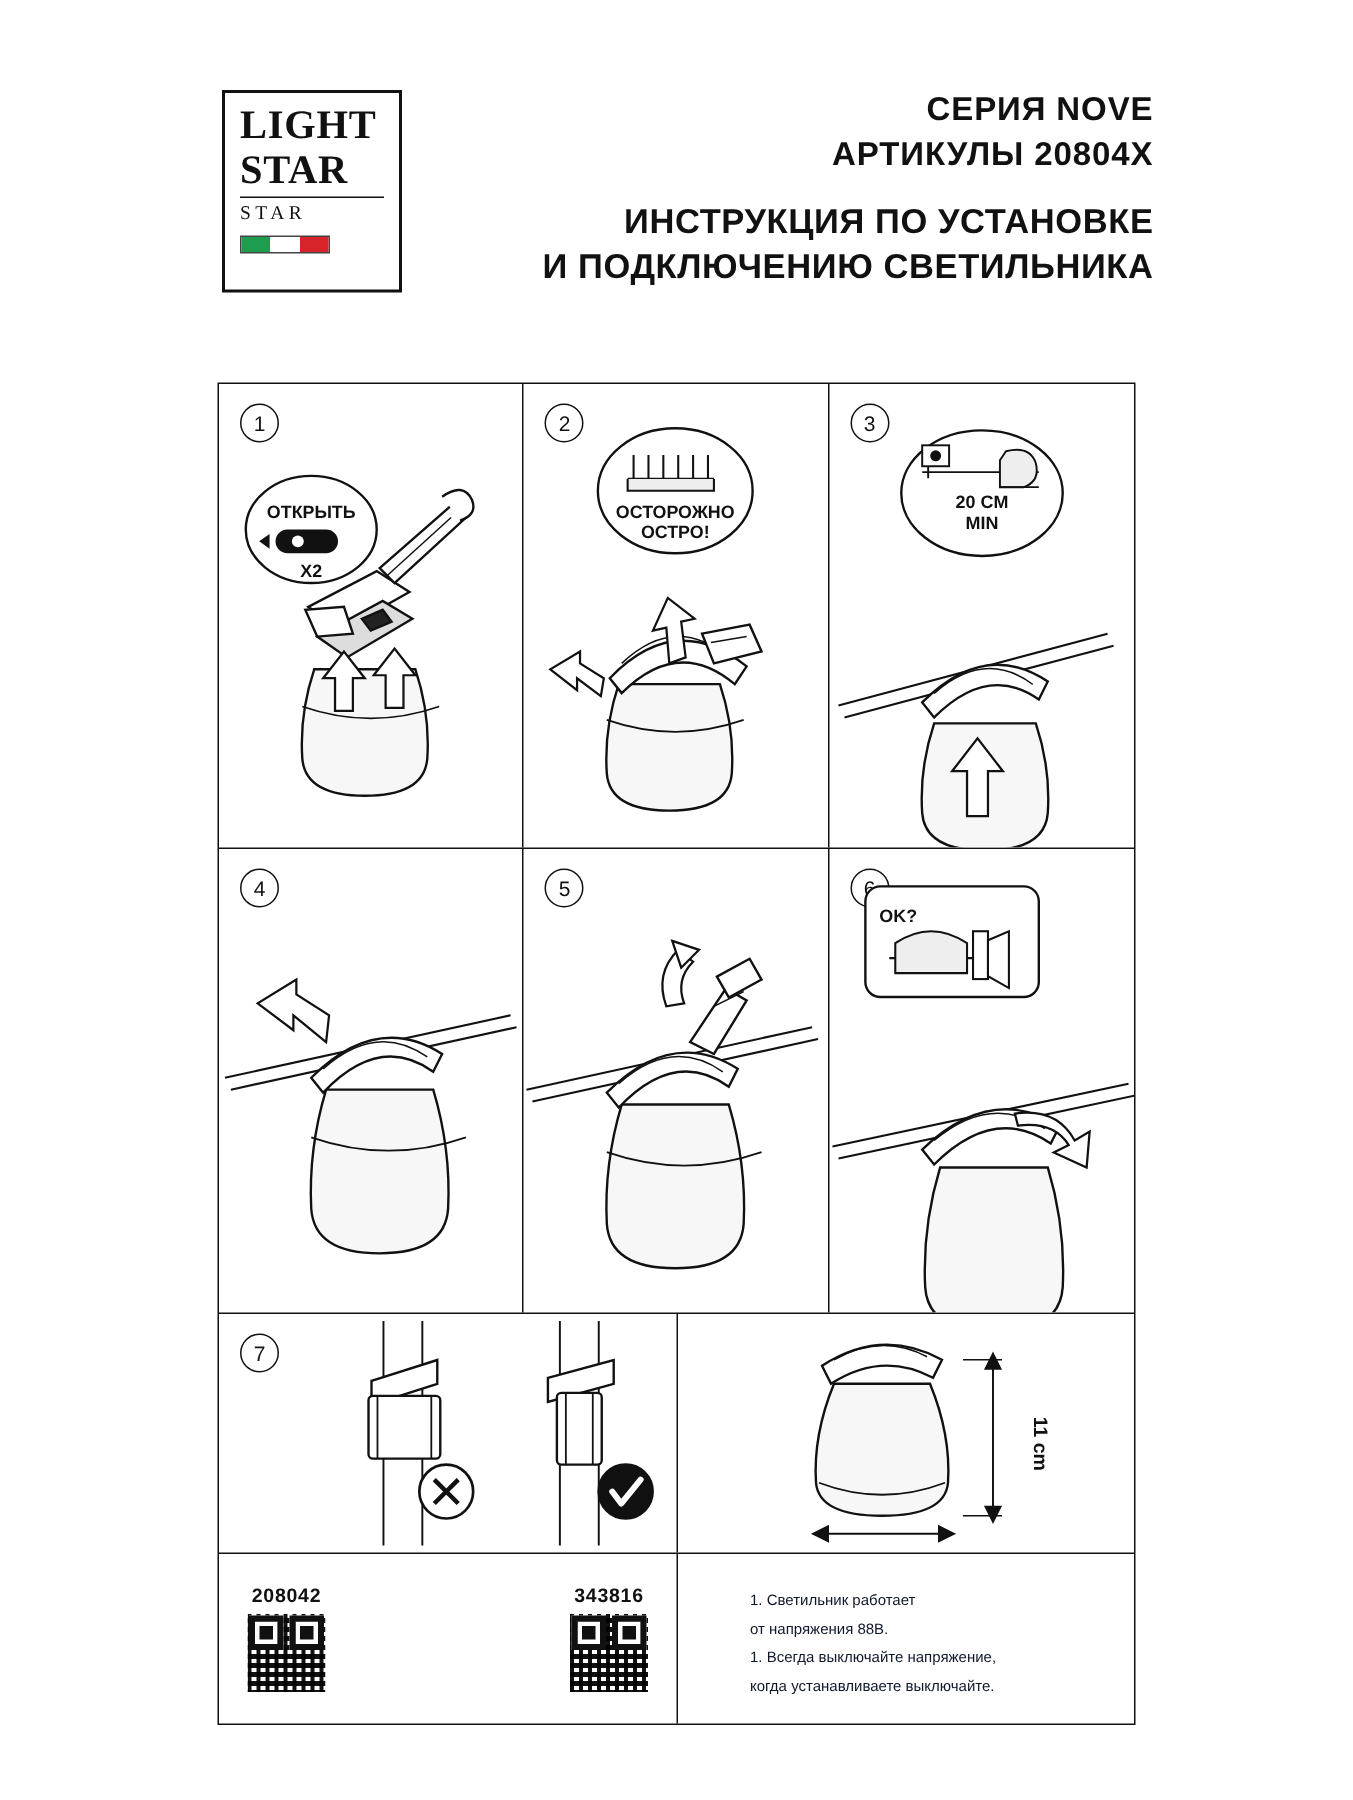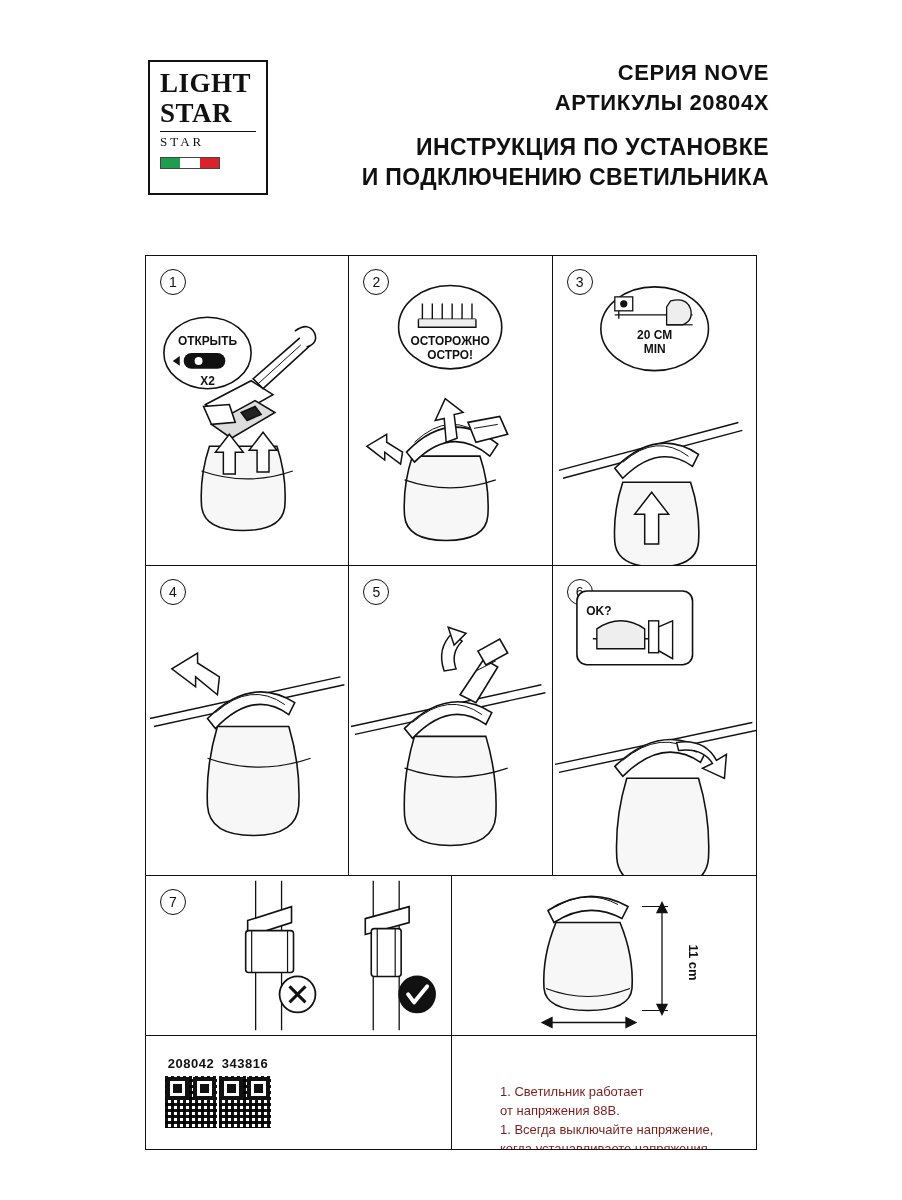--- a/index.html
+++ b/index.html
@@ -146,21 +146,21 @@
     font-size: 12px;
     font-weight: bold;
     fill: #111;
   }
 
   
   .qr-wrap {
     position: absolute;
     inset: 0;
     display: flex;
-    justify-content: flex-start;
+    justify-content: space-between;
     align-items: center;
     padding: 6px 18px;
   }
   .qr-item { text-align: center; }
   .qr-code {
     width: 54px;
     height: 54px;
     margin: 4px auto 0 auto;
     background-color: #fff;
     background-image:
@@ -185,24 +185,23 @@
   .qr-label {
     font-size: 13px;
     font-weight: bold;
     color: #111;
     letter-spacing: 0.5px;
   }
   .notes {
     position: absolute;
     left: 48px;
     top: 22px;
-    font-size: 13px;
+    font-size: 10px;
     line-height: 19px;
-    color: #7f1d1d;
-    margin-top: 24px;
+    color: #0f172a;
   }
   .notes div { white-space: nowrap; }
 </style>
 </head>
 <body>
 
 <div class="header">
 
   <div class="logo-box">
     <div class="logo-line">LIGHT</div>
@@ -485,18 +484,18 @@
           <div class="qr-code"></div>
         </div>
       </div>
     </div>
 
     <div class="cell cell-w2b">
       <div class="notes">
         <div>1. Светильник работает</div>
         <div>от напряжения 88B.</div>
         <div>1. Всегда выключайте напряжение,</div>
-        <div>когда устанавливаете напряжения.</div>
+        <div>когда устанавливаете выключайте.</div>
       </div>
     </div>
   </div>
 
 </div>
 
 </body></html>

